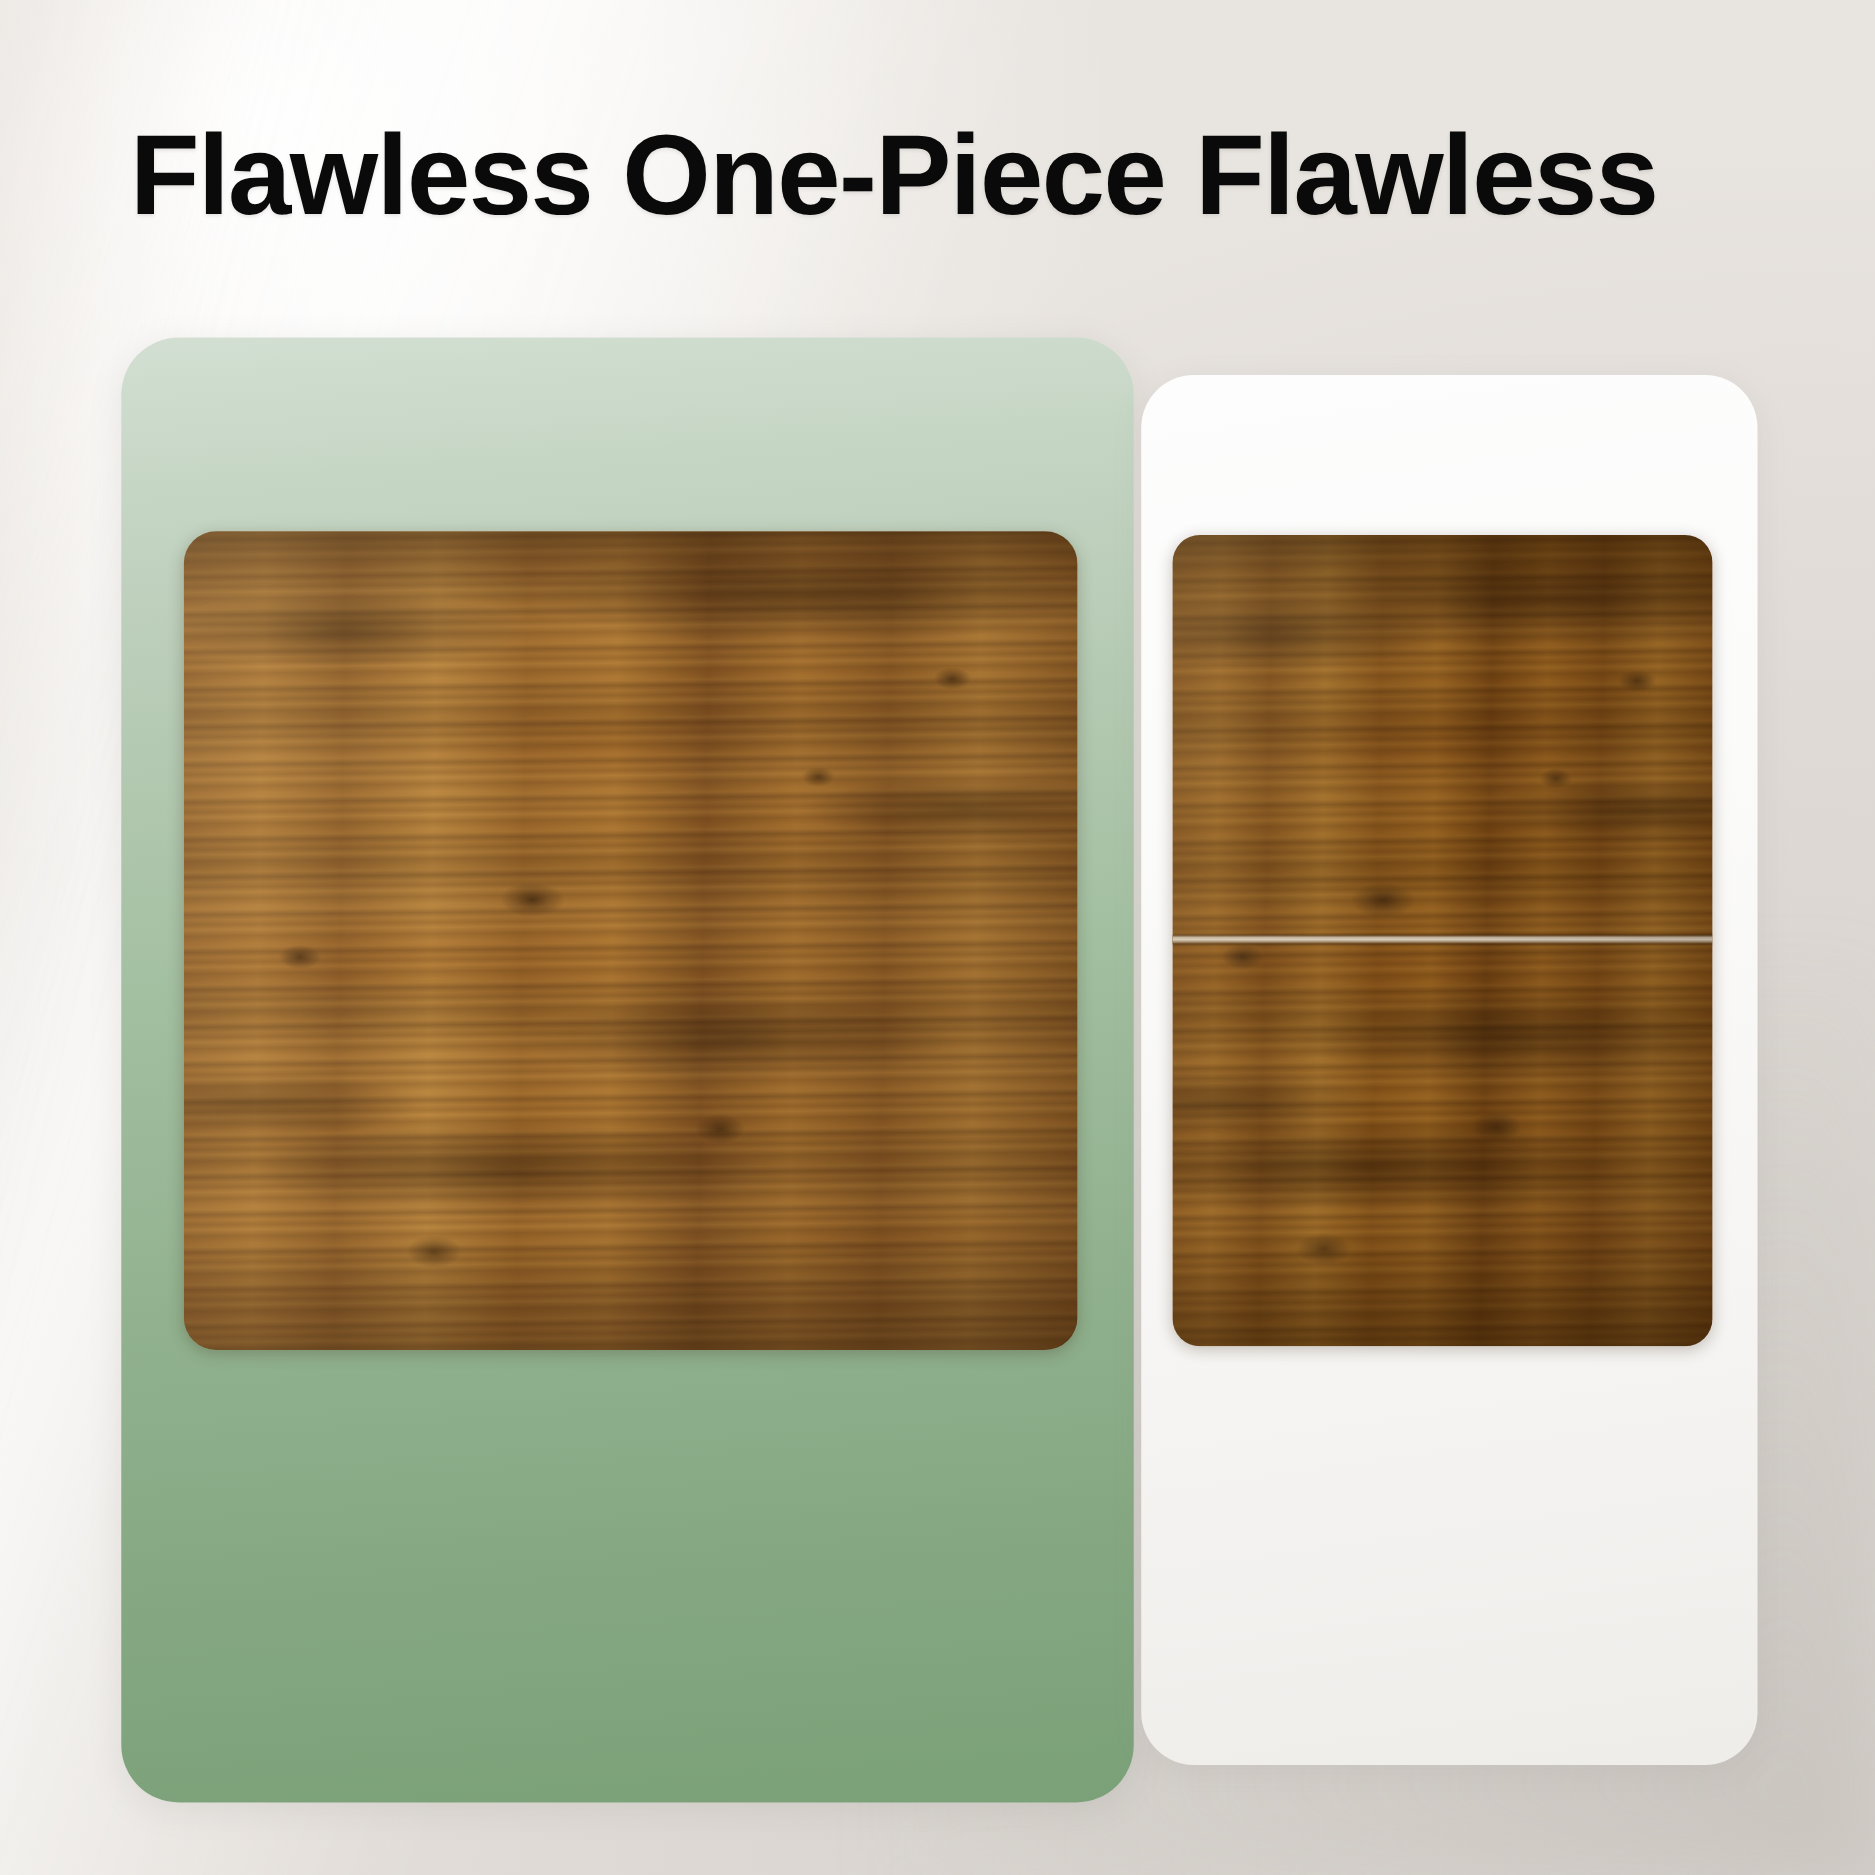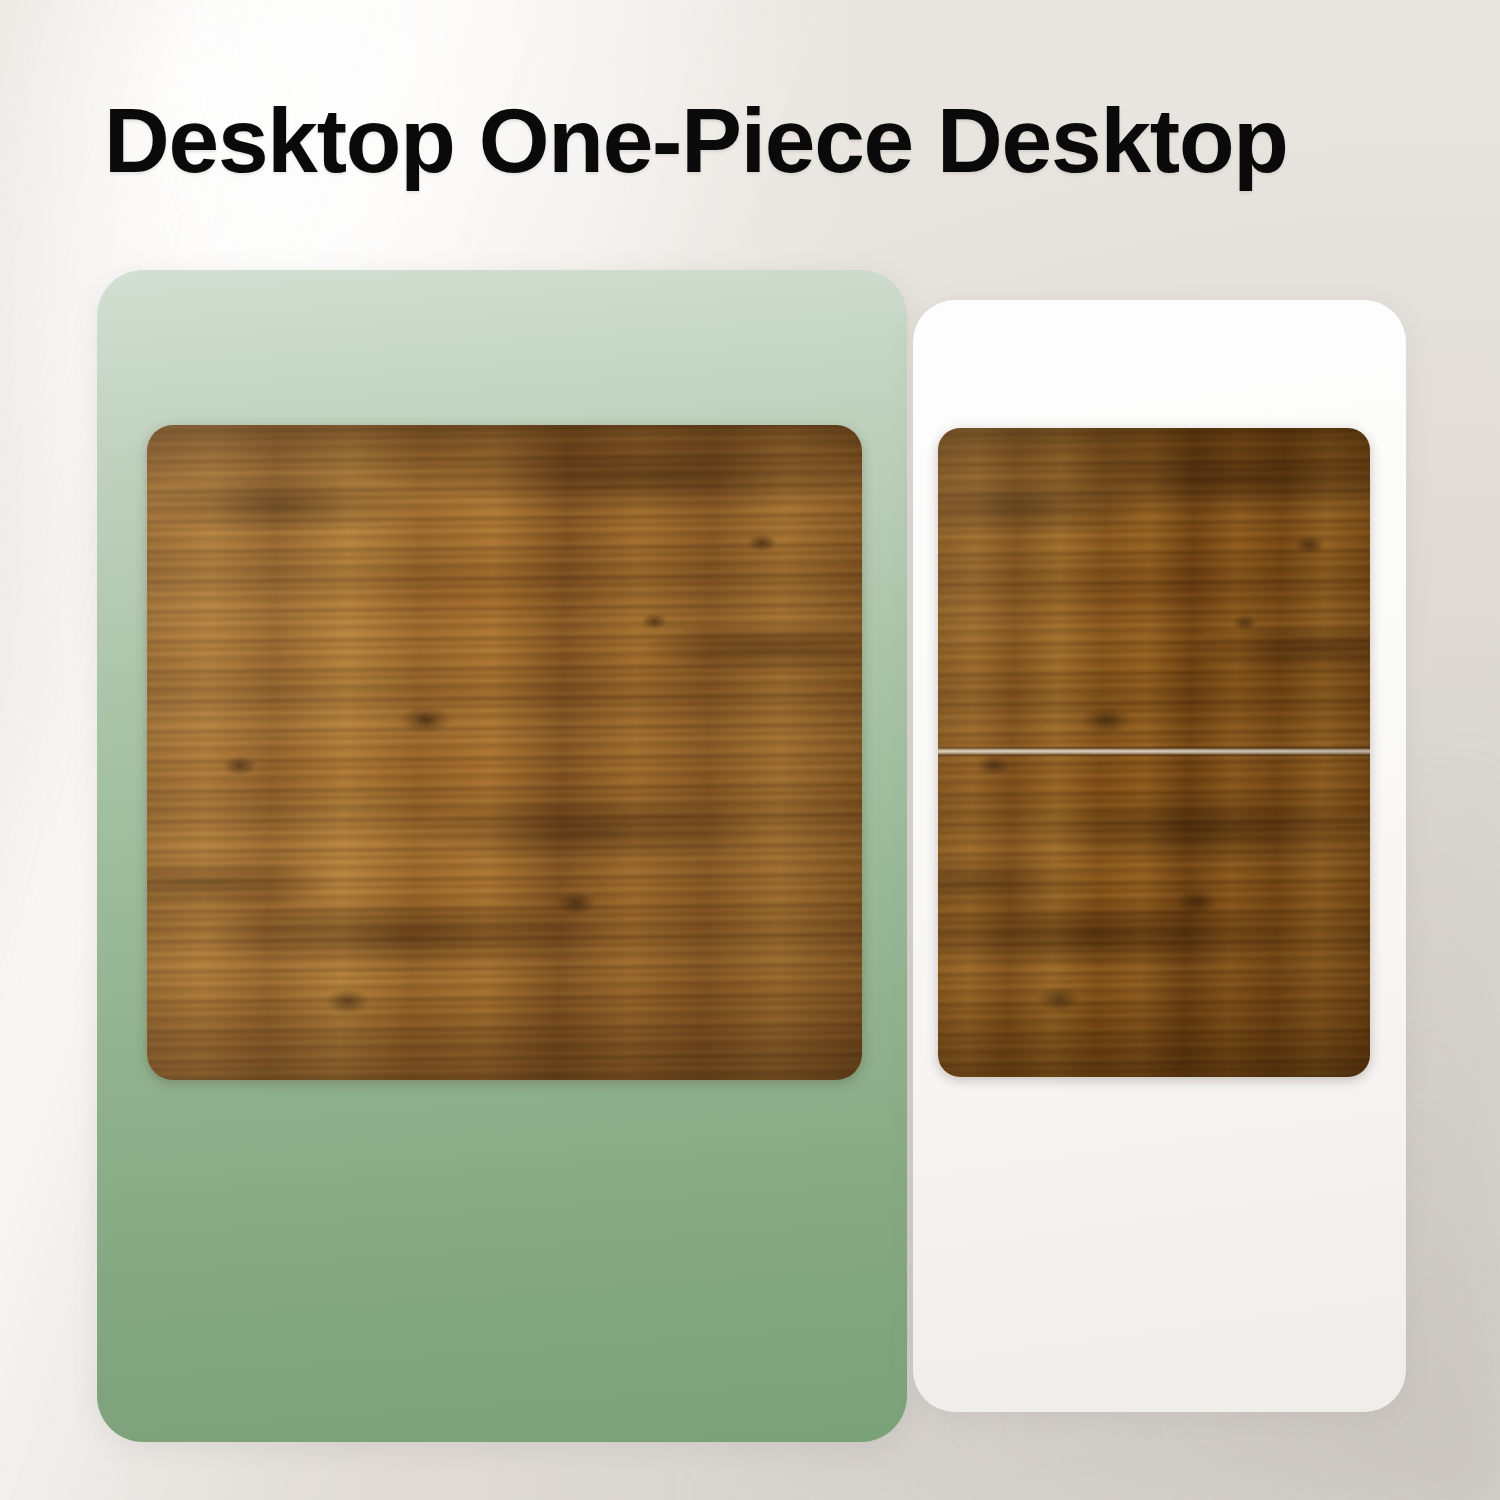--- a/index.html
+++ b/index.html
@@ -261,21 +261,21 @@
 </style>
 </head>
 <body>
 
 <div id="stage">
 
   <div class="light-streak"></div>
   <div class="light-streak second"></div>
   <div class="corner-shade"></div>
 
-  <div id="page-title">Desktop One-Piece Desktop</div>
+  <div id="page-title">Flawless One-Piece Flawless</div>
 
   <div class="card" id="card-ours">
     
   </div>
 
   <div class="wood" id="wood-ours">
     <div class="wood-surface">
       <div class="wood-base"></div>
       <div class="wood-blotches"></div>
       <div class="wood-knots"></div>

